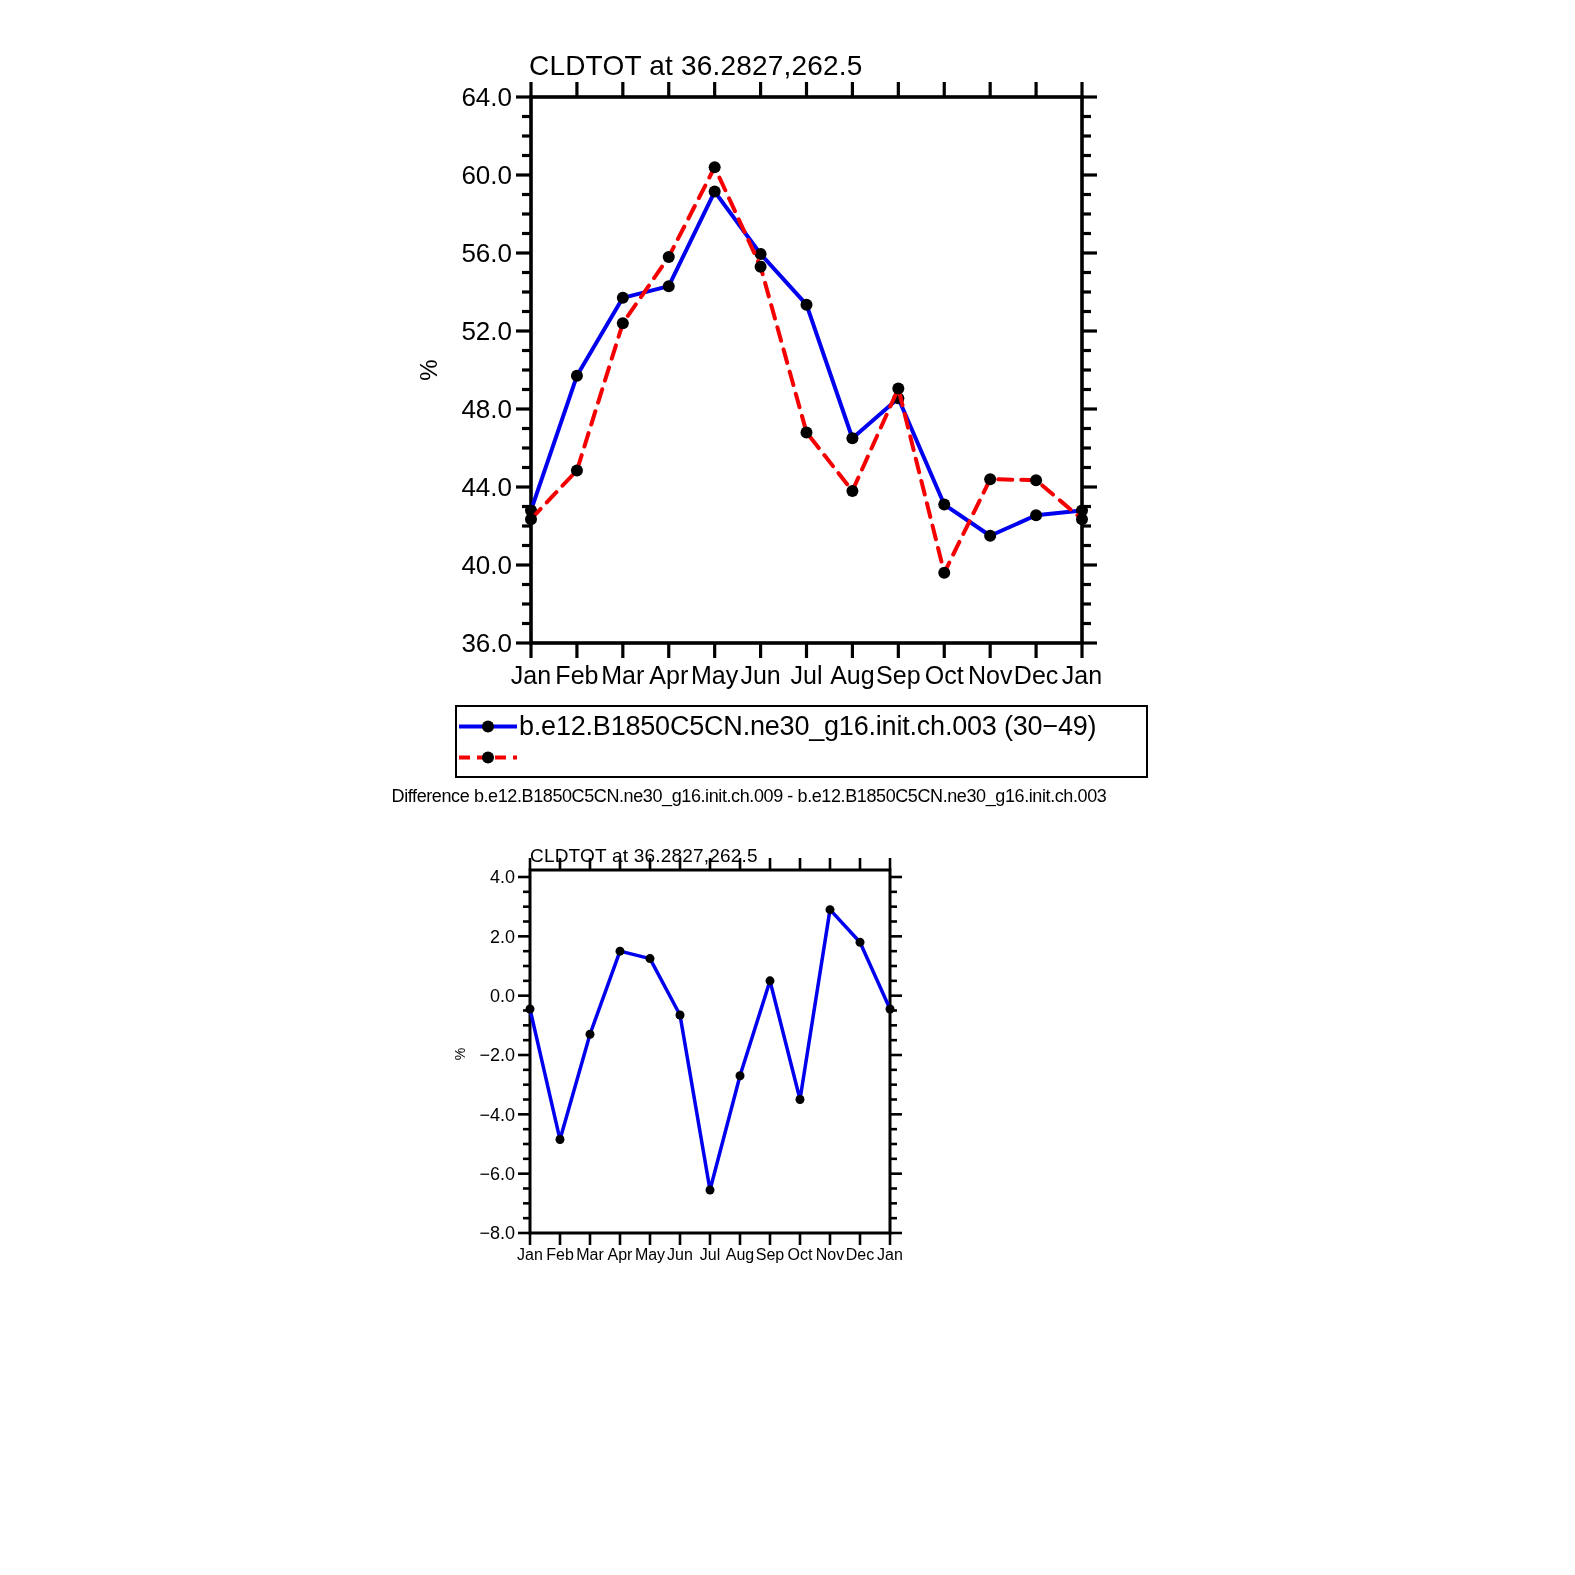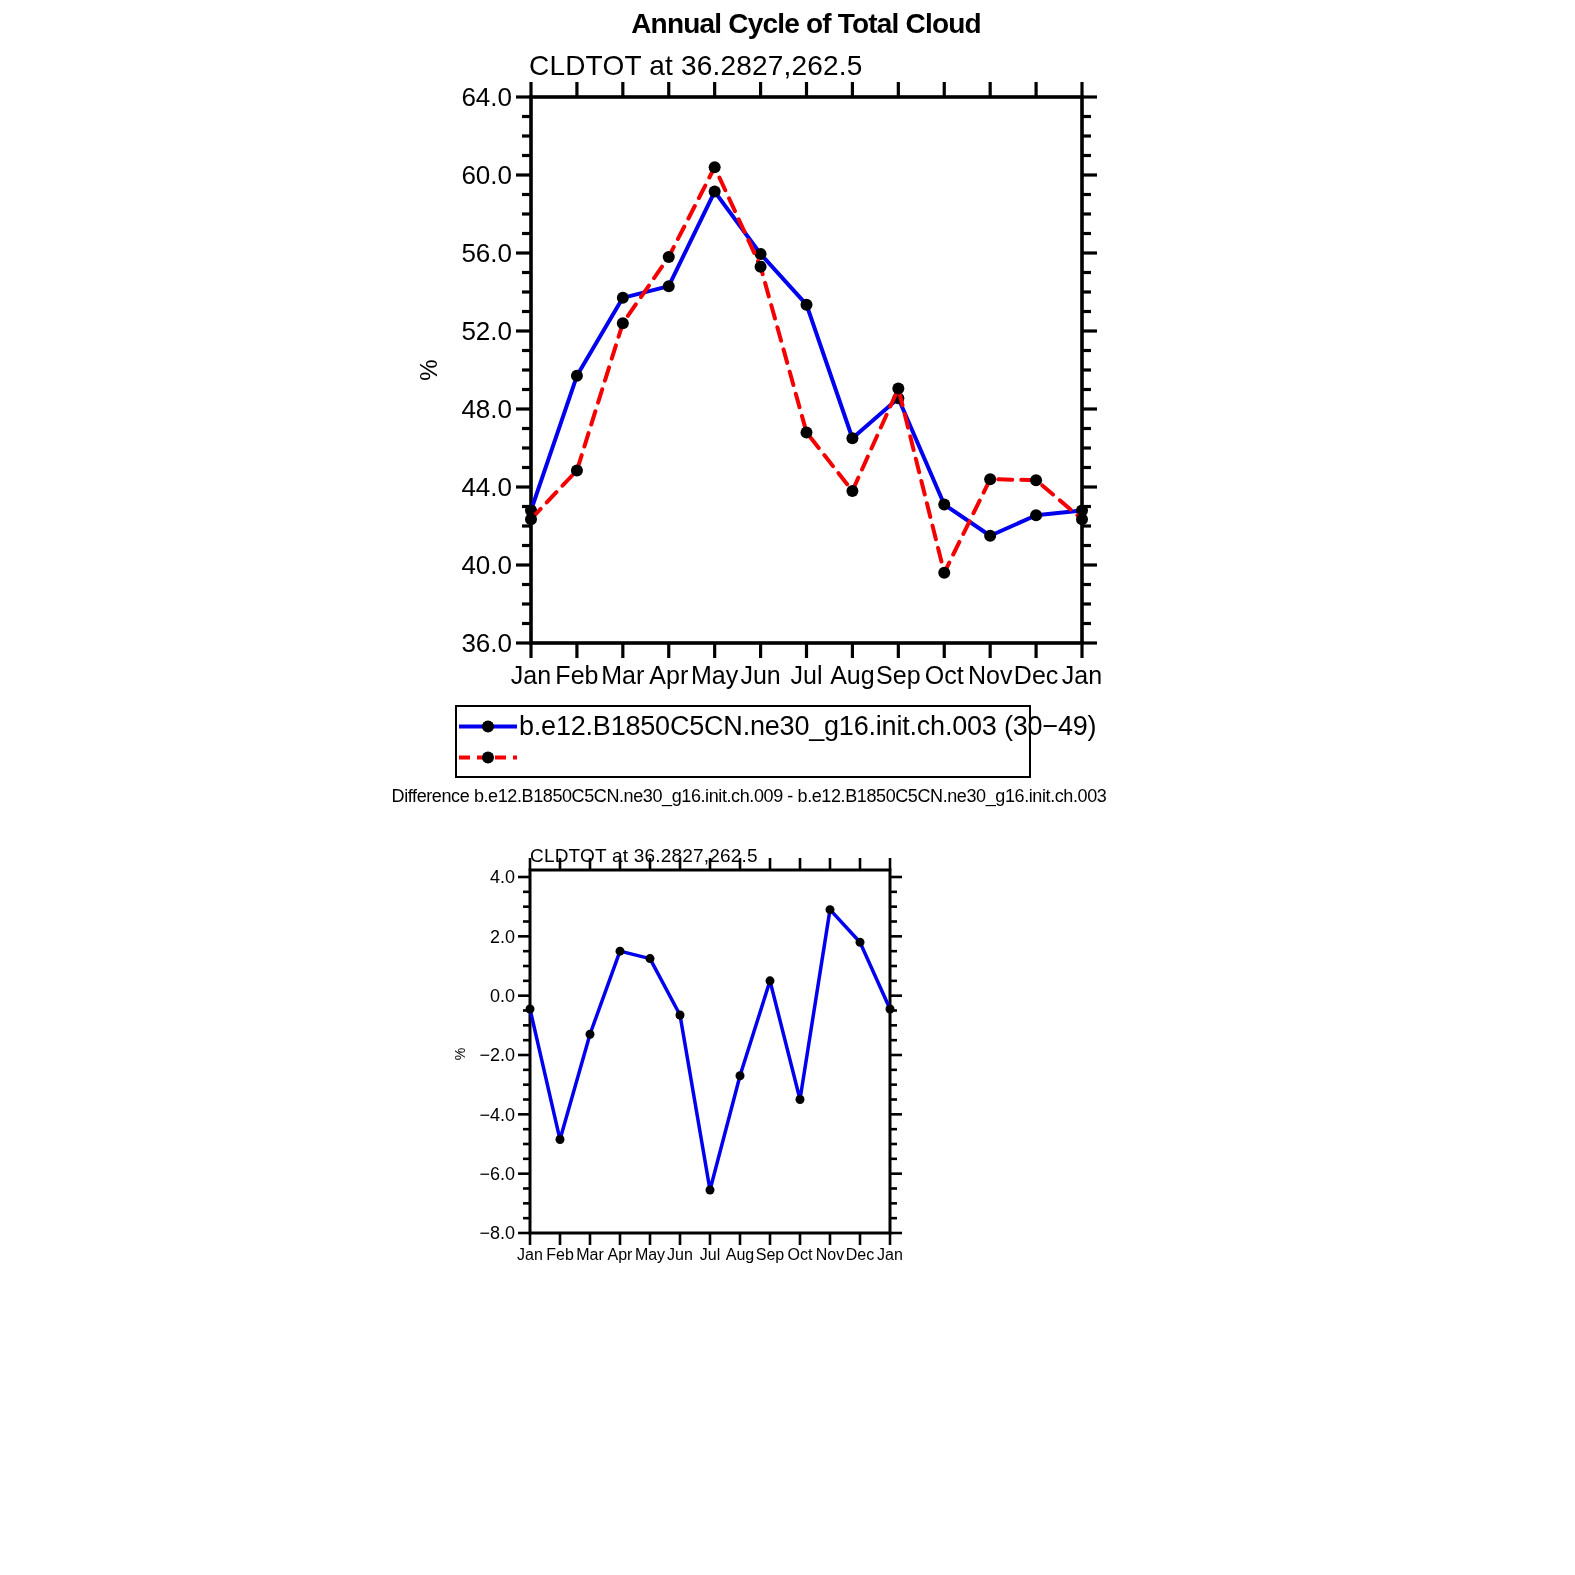--- a/index.html
+++ b/index.html
@@ -11,21 +11,21 @@
   #plots text{font-family:"Liberation Sans",sans-serif;}
   .title-main{
     position:absolute;left:806px;top:8px;transform:translateX(-50%);
     font-size:28px;font-weight:bold;letter-spacing:-0.8px;white-space:nowrap;
   }
   .subtitle-main{
     position:absolute;left:529px;top:50px;
     font-size:28px;font-weight:normal;letter-spacing:0.2px;white-space:nowrap;
   }
   .legend{
-    position:absolute;left:455px;top:705px;width:576px;height:73px;
+    position:absolute;left:455px;top:705px;width:693px;height:73px;
     border:2.5px solid #000;box-sizing:border-box;
     display:flex;flex-direction:column;justify-content:center;
     background:#fff;
   }
   .legend-row{display:flex;align-items:center;height:31px;}
   .legend-sample{flex:0 0 62px;height:31px;}
   .legend-label{font-size:27px;letter-spacing:-0.2px;white-space:nowrap;line-height:31px;}
   .title-diff{
     position:absolute;left:709px;top:786px;transform:translateX(-50%);
     font-size:18px;font-weight:normal;letter-spacing:-0.4px;white-space:nowrap;margin-left:40px;
@@ -309,21 +309,20 @@
           <circle cx="740" cy="1075.76724419745" r="4.5" fill="#000000"></circle>
           <circle cx="770" cy="980.8342595619483" r="4.5" fill="#000000"></circle>
           <circle cx="800" cy="1099.5004903563256" r="4.5" fill="#000000"></circle>
           <circle cx="830" cy="909.634521085322" r="4.5" fill="#000000"></circle>
           <circle cx="860" cy="942.2677345537758" r="4.5" fill="#000000"></circle>
           <circle cx="890" cy="1009.017489375613" r="4.5" fill="#000000"></circle>
         </g>
       </g>
     </svg>
 
-  <div class="title-main">Annual Cycle of Total Cloud</div>
 
   <div class="subtitle-main">CLDTOT at 36.2827,262.5</div>
 
   <div class="legend">
     <div class="legend-row">
       <svg class="legend-sample" id="legend-sample-0" width="62" height="31">
           <line x1="2" y1="15.5" x2="60" y2="15.5" stroke="#0000ee" stroke-width="4"></line>
           <circle cx="31" cy="15.5" r="6" fill="#000000"></circle>
         </svg>
       <span class="legend-label">b.e12.B1850C5CN.ne30_g16.init.ch.003 (30−49)</span>

